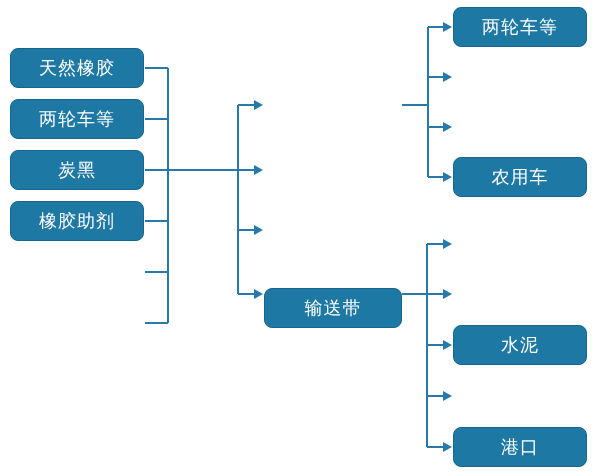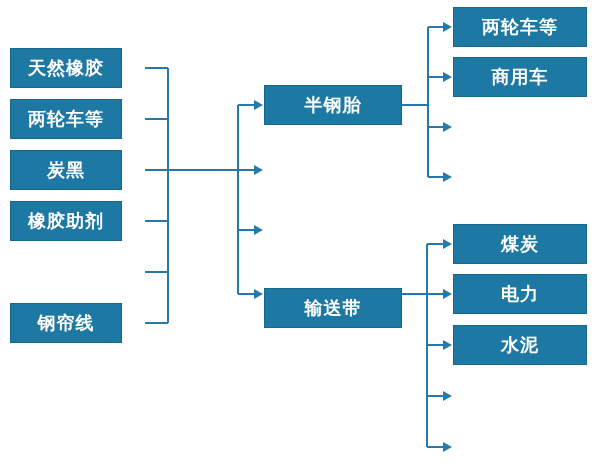--- a/index.html
+++ b/index.html
@@ -31,32 +31,32 @@
   .arrow{
     fill:var(--line-color);
     stroke:none;
   }
   .node{
     position:absolute;
     height:40px;
     box-sizing:border-box;
     background:var(--node-fill);
     border:1px solid var(--node-border);
-    border-radius:0;
+    border-radius:8px;
     color:var(--text-color);
-    font-weight:bold;
+    font-weight:normal;
     font-size:18px;
     letter-spacing:1px;
     display:flex;
     align-items:center;
     justify-content:center;
     z-index:2;
     line-height:1;
   }
-  .col-left{left:10px;width:112px;}
+  .col-left{left:10px;width:134px;}
   .col-mid{left:264px;width:138px;}
   .col-right{left:453px;width:134px;}
 </style>
 </head>
 <body>
 
 <div class="canvas">
 
   <svg class="connector-svg" viewBox="0 0 600 473" aria-hidden="true">
 
@@ -87,25 +87,22 @@
       <polygon class="arrow" points="452,345 443,340 443,350"></polygon>
       <polygon class="arrow" points="452,396 443,391 443,401"></polygon>
       <polygon class="arrow" points="452,447 443,442 443,452"></polygon>
     </g>
   </svg>
 
   <div class="node col-left" style="top:48px">天然橡胶</div>
   <div class="node col-left" style="top:99px">两轮车等</div>
   <div class="node col-left" style="top:201px">橡胶助剂</div>
   <div class="node col-left" style="top:150px">炭黑</div>
-  <div class="node col-left" style="top:303px">钢帘线</div>
 
-  <div class="node col-mid" style="top:85px">半钢胎</div>
   <div class="node col-mid" style="top:288px">输送带</div>
 
   <div class="node col-right" style="top:7px">两轮车等</div>
-  <div class="node col-right" style="top:57px">商用车</div>
+  <div class="node col-right" style="top:157px">农用车</div>
 
-  <div class="node col-right" style="top:224px">煤炭</div>
-  <div class="node col-right" style="top:274px">电力</div>
   <div class="node col-right" style="top:325px">水泥</div>
+  <div class="node col-right" style="top:427px">港口</div>
 
 </div>
 
 </body></html>

